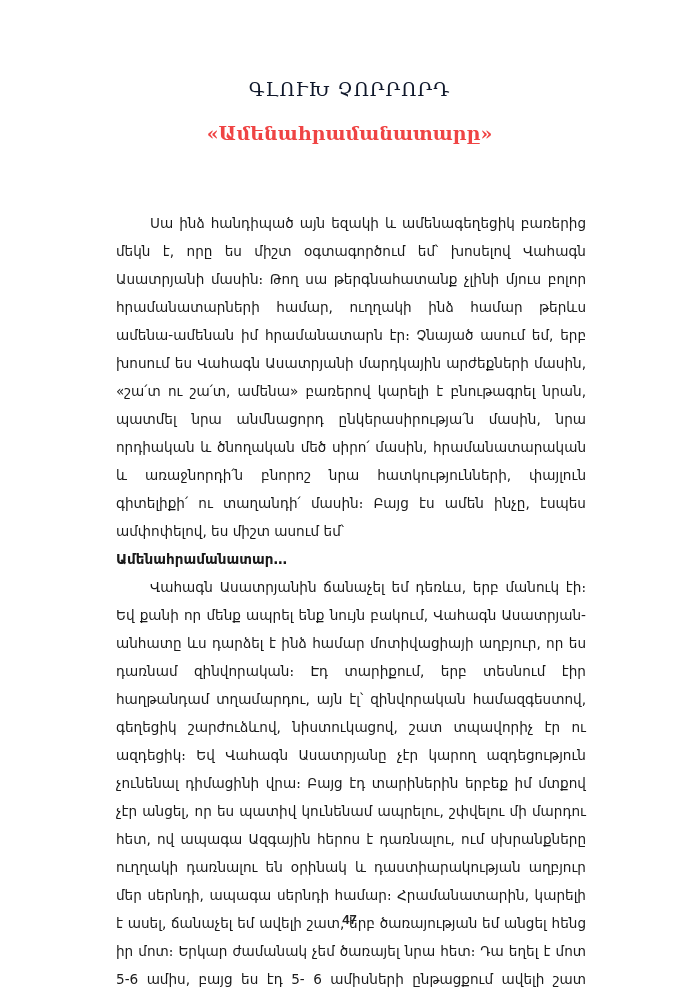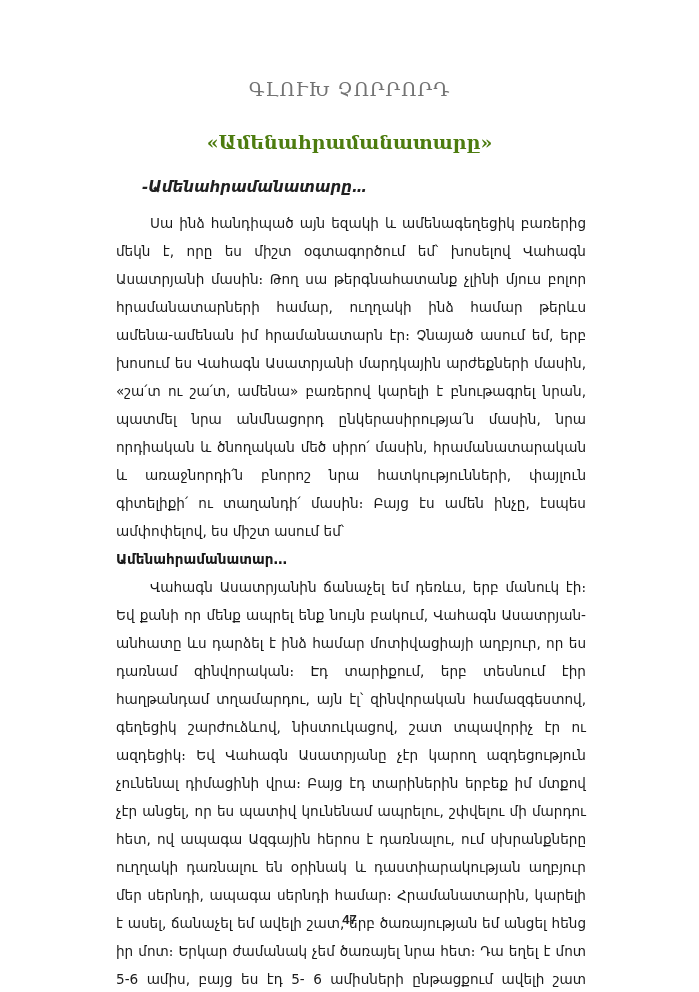--- a/index.html
+++ b/index.html
@@ -1,33 +1,32 @@
 <!DOCTYPE html>
 <html><head>
   <meta charset="utf-8">
   <style>
     html, body { margin: 0; padding: 0; background: #ffffff; }
     body { width: 699px; height: 992px; position: relative; overflow: hidden; font-family: "DejaVu Serif", serif; color: #1a1a1a; }
     .page { position: absolute; left: 0; top: 0; width: 699px; height: 992px; background: #fff; }
-    .chapter { position: absolute; left: 0; width: 699px; top: 78px; text-align: center; font-family: "DejaVu Serif", serif; font-size: 19px; letter-spacing: 1px; color: #737373; }
-    .subtitle { position: absolute; left: 0; width: 699px; top: 122px; text-align: center; font-family: "DejaVu Serif", serif; font-weight: bold; font-size: 19px; color: #4d7c0f; margin-top: 9px; }
+    .chapter { position: absolute; left: 0; width: 699px; top: 78px; text-align: center; font-family: "DejaVu Serif", serif; font-size: 19px; letter-spacing: 1px; color: #0f172a; }
+    .subtitle { position: absolute; left: 0; width: 699px; top: 122px; text-align: center; font-family: "DejaVu Serif", serif; font-weight: bold; font-size: 19px; color: #ef4444; }
     .epigraph { position: absolute; left: 142px; top: 178px; font-family: "DejaVu Sans", sans-serif; font-style: italic; font-weight: bold; font-size: 15px; color: #222; }
     .body { position: absolute; left: 116px; top: 209px; width: 470px; font-family: "DejaVu Sans", sans-serif; font-size: 13.6px; line-height: 28px; color: #1a1a1a; text-align: justify; }
     .body p { margin: 0; }
     .indent { text-indent: 34px; }
     .bold { font-weight: bold; }
     .pagenum { position: absolute; left: 0; width: 699px; top: 912px; text-align: center; font-family: "Liberation Sans", sans-serif; font-weight: bold; font-size: 13px; color: #222; }
   </style>
 </head>
 <body>
 
 <div class="page">
   <div class="chapter">ԳԼՈՒԽ ՉՈՐՐՈՐԴ</div>
   <div class="subtitle">«Ամենահրամանատարը»</div>
-  <div class="epigraph">-Ամենահրամանատարը…</div>
 
   <div class="body">
     <p class="indent">
       <span id="p1-text">Սա ինձ հանդիպած  այն եզակի և ամենագեղեցիկ բառերից մեկն է, որը ես միշտ օգտագործում եմ՝ խոսելով Վահագն Ասատրյանի մասին։ Թող սա թերգնահատանք չլինի մյուս բոլոր հրամանատարների համար, ուղղակի ինձ համար թերևս  ամենա-ամենան իմ հրամանատարն էր։ Չնայած ասում եմ, երբ խոսում ես Վահագն Ասատրյանի մարդկային արժեքների մասին, «շա՛տ ու շա՛տ, ամենա» բառերով կարելի է բնութագրել նրան, պատմել նրա անմնացորդ ընկերասիրությա՛ն մասին, նրա որդիական և ծնողական մեծ սիրո՛ մասին, հրամանատարական և առաջնորդի՛ն բնորոշ նրա հատկությունների, փայլուն գիտելիքի՛ ու տաղանդի՛ մասին։ Բայց էս ամեն ինչը, էսպես ամփոփելով, ես միշտ ասում եմ՝</span><br>
       <span class="bold">Ամենահրամանատար…</span>
     </p>
     <p class="indent">
       <span id="p2-text">Վահագն Ասատրյանին ճանաչել եմ  դեռևս, երբ մանուկ էի։ Եվ քանի որ մենք ապրել ենք նույն բակում, Վահագն Ասատրյան-անհատը ևս դարձել է ինձ համար մոտիվացիայի աղբյուր, որ ես դառնամ զինվորական։ Էդ տարիքում, երբ  տեսնում էիր  հաղթանդամ տղամարդու, այն էլ՝ զինվորական համազգեստով, գեղեցիկ շարժուձևով, նիստուկացով, շատ տպավորիչ էր ու ազդեցիկ։ Եվ Վահագն Ասատրյանը չէր  կարող ազդեցություն չունենալ դիմացինի  վրա։ Բայց էդ տարիներին երբեք իմ մտքով չէր անցել, որ ես պատիվ կունենամ ապրելու, շփվելու մի մարդու հետ, ով ապագա Ազգային հերոս է դառնալու, ում սխրանքները ուղղակի դառնալու են օրինակ և դաստիարակության աղբյուր մեր սերնդի, ապագա սերնդի համար։ Հրամանատարին, կարելի  է ասել, ճանաչել եմ ավելի շատ, երբ ծառայության եմ անցել հենց իր մոտ։ Երկար ժամանակ չեմ ծառայել նրա հետ։ Դա եղել է մոտ 5-6 ամիս, բայց ես էդ 5- 6 ամիսների ընթացքում ավելի շատ ճանաչեցի հրամանատարին, քան էն երկար ու ձիգ տարիներին, որ մենք ապրել ենք նույն բակում։ Այլ բան է ապրել հարևանությամբ մեկի հետ, մեկ այլ բան է նրան տեսնել գործի, ծառայության, աշխատանքի մեջ, բայց ավելի շատ նրան բացահայտեցի մարտի դաշտում։</span>
     </p>
   </div>

